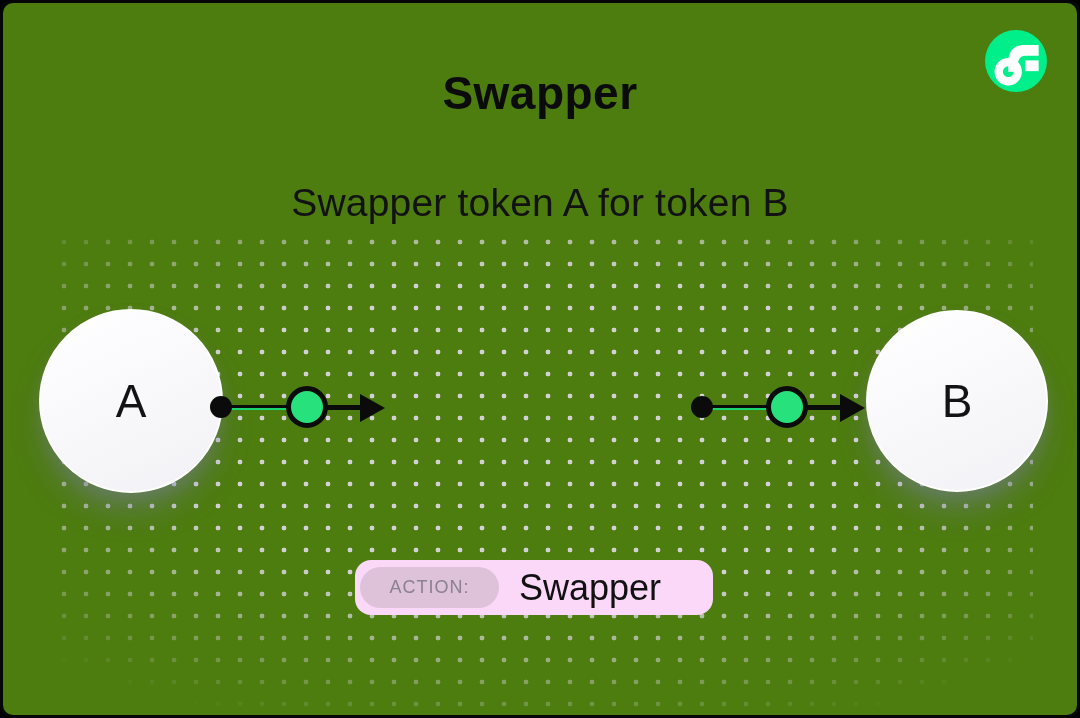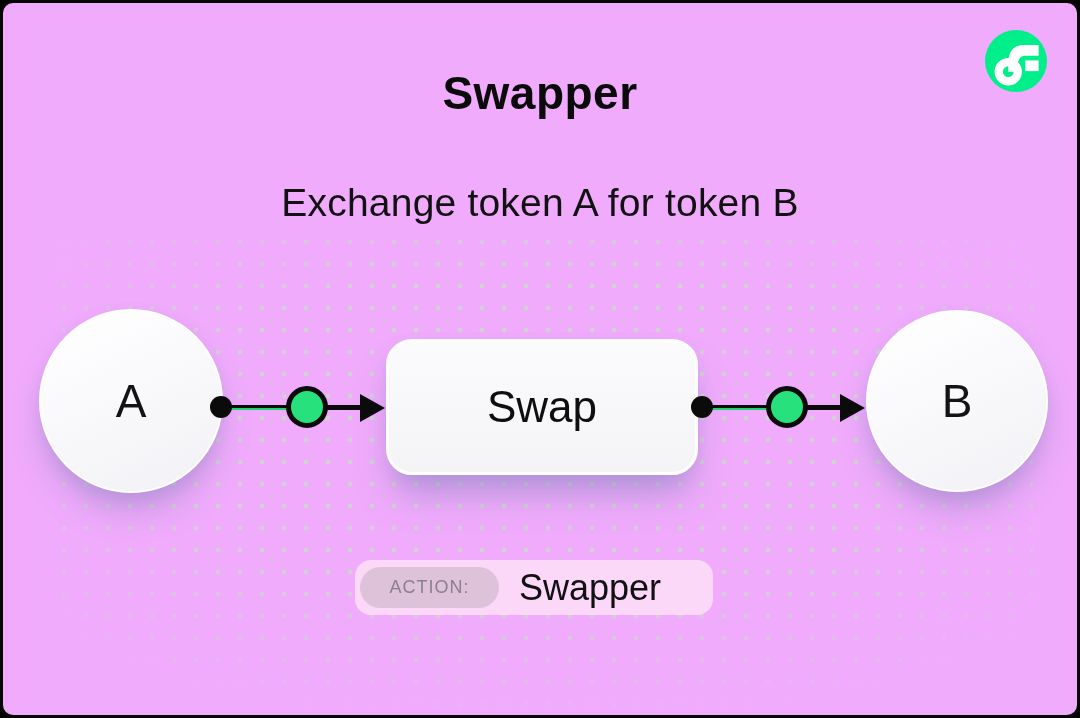--- a/index.html
+++ b/index.html
@@ -11,21 +11,21 @@
     font-family: "Liberation Sans", sans-serif;
     overflow: hidden;
   }
   .frame {
     position: absolute;
     left: 0; top: 0;
     width: 1074px;
     height: 712px;
     border: 3px solid #060606;
     border-radius: 13px;
-    background: #f0abfc;
+    background: #4d7c0f;
     overflow: hidden;
   }
   
   .dots {
     position: absolute;
     left: 44px;
     top: 236px;
     right: 44px;
     bottom: 6px;
     background-image: radial-gradient(#d2d0d4 2.1px, rgba(210,208,212,0) 2.7px);
@@ -182,44 +182,41 @@
 </style>
 </head>
 <body>
 
 <div class="frame">
 
   <div class="dots"></div>
 
   <div class="title">Swapper</div>
 
-  <div class="subtitle">Exchange token A for token B</div>
+  <div class="subtitle">Swapper token A for token B</div>
 
   <div class="logo">
     <svg width="62" height="62" viewBox="0 0 52 52">
       <circle cx="26" cy="26" r="26" fill="#00EF8B"></circle>
       <circle cx="19.5" cy="35" r="8" fill="none" stroke="#FFFFFF" stroke-width="7"></circle>
       <path d="M19.5,35 L19.5,27.5 C19.5,17.5 25,12.5 32.5,12.5 L45,12.5 L45,21.5 L34,21.5 C30,21.5 27.8,24.2 27.8,28.2 L27.8,35 Z" fill="#FFFFFF"></path>
       <rect x="33.8" y="25.5" width="11.2" height="9" fill="#FFFFFF"></rect>
     </svg>
   </div>
 
   <div class="token-node node-a">
     <span class="token-label">A</span>
   </div>
 
   <div class="port-dot" style="left:207px; top:393px;"></div>
   <div class="edge-line two-tone" style="left:218px; width:86px;"></div>
   <div class="edge-line solid" style="left:304px; width:56px;"></div>
   <div class="flow-dot" style="left:283px;"></div>
   <div class="arrow-head" style="left:357px;"></div>
 
-  <div class="swap-box">
-    <span class="swap-label">Swap</span>
-  </div>
 
   <div class="port-dot" style="left:688px; top:393px;"></div>
   <div class="edge-line two-tone" style="left:699px; width:85px;"></div>
   <div class="edge-line solid" style="left:784px; width:54px;"></div>
   <div class="flow-dot" style="left:763px;"></div>
   <div class="arrow-head" style="left:837px;"></div>
 
   <div class="token-node node-b">
     <span class="token-label">B</span>
   </div>

